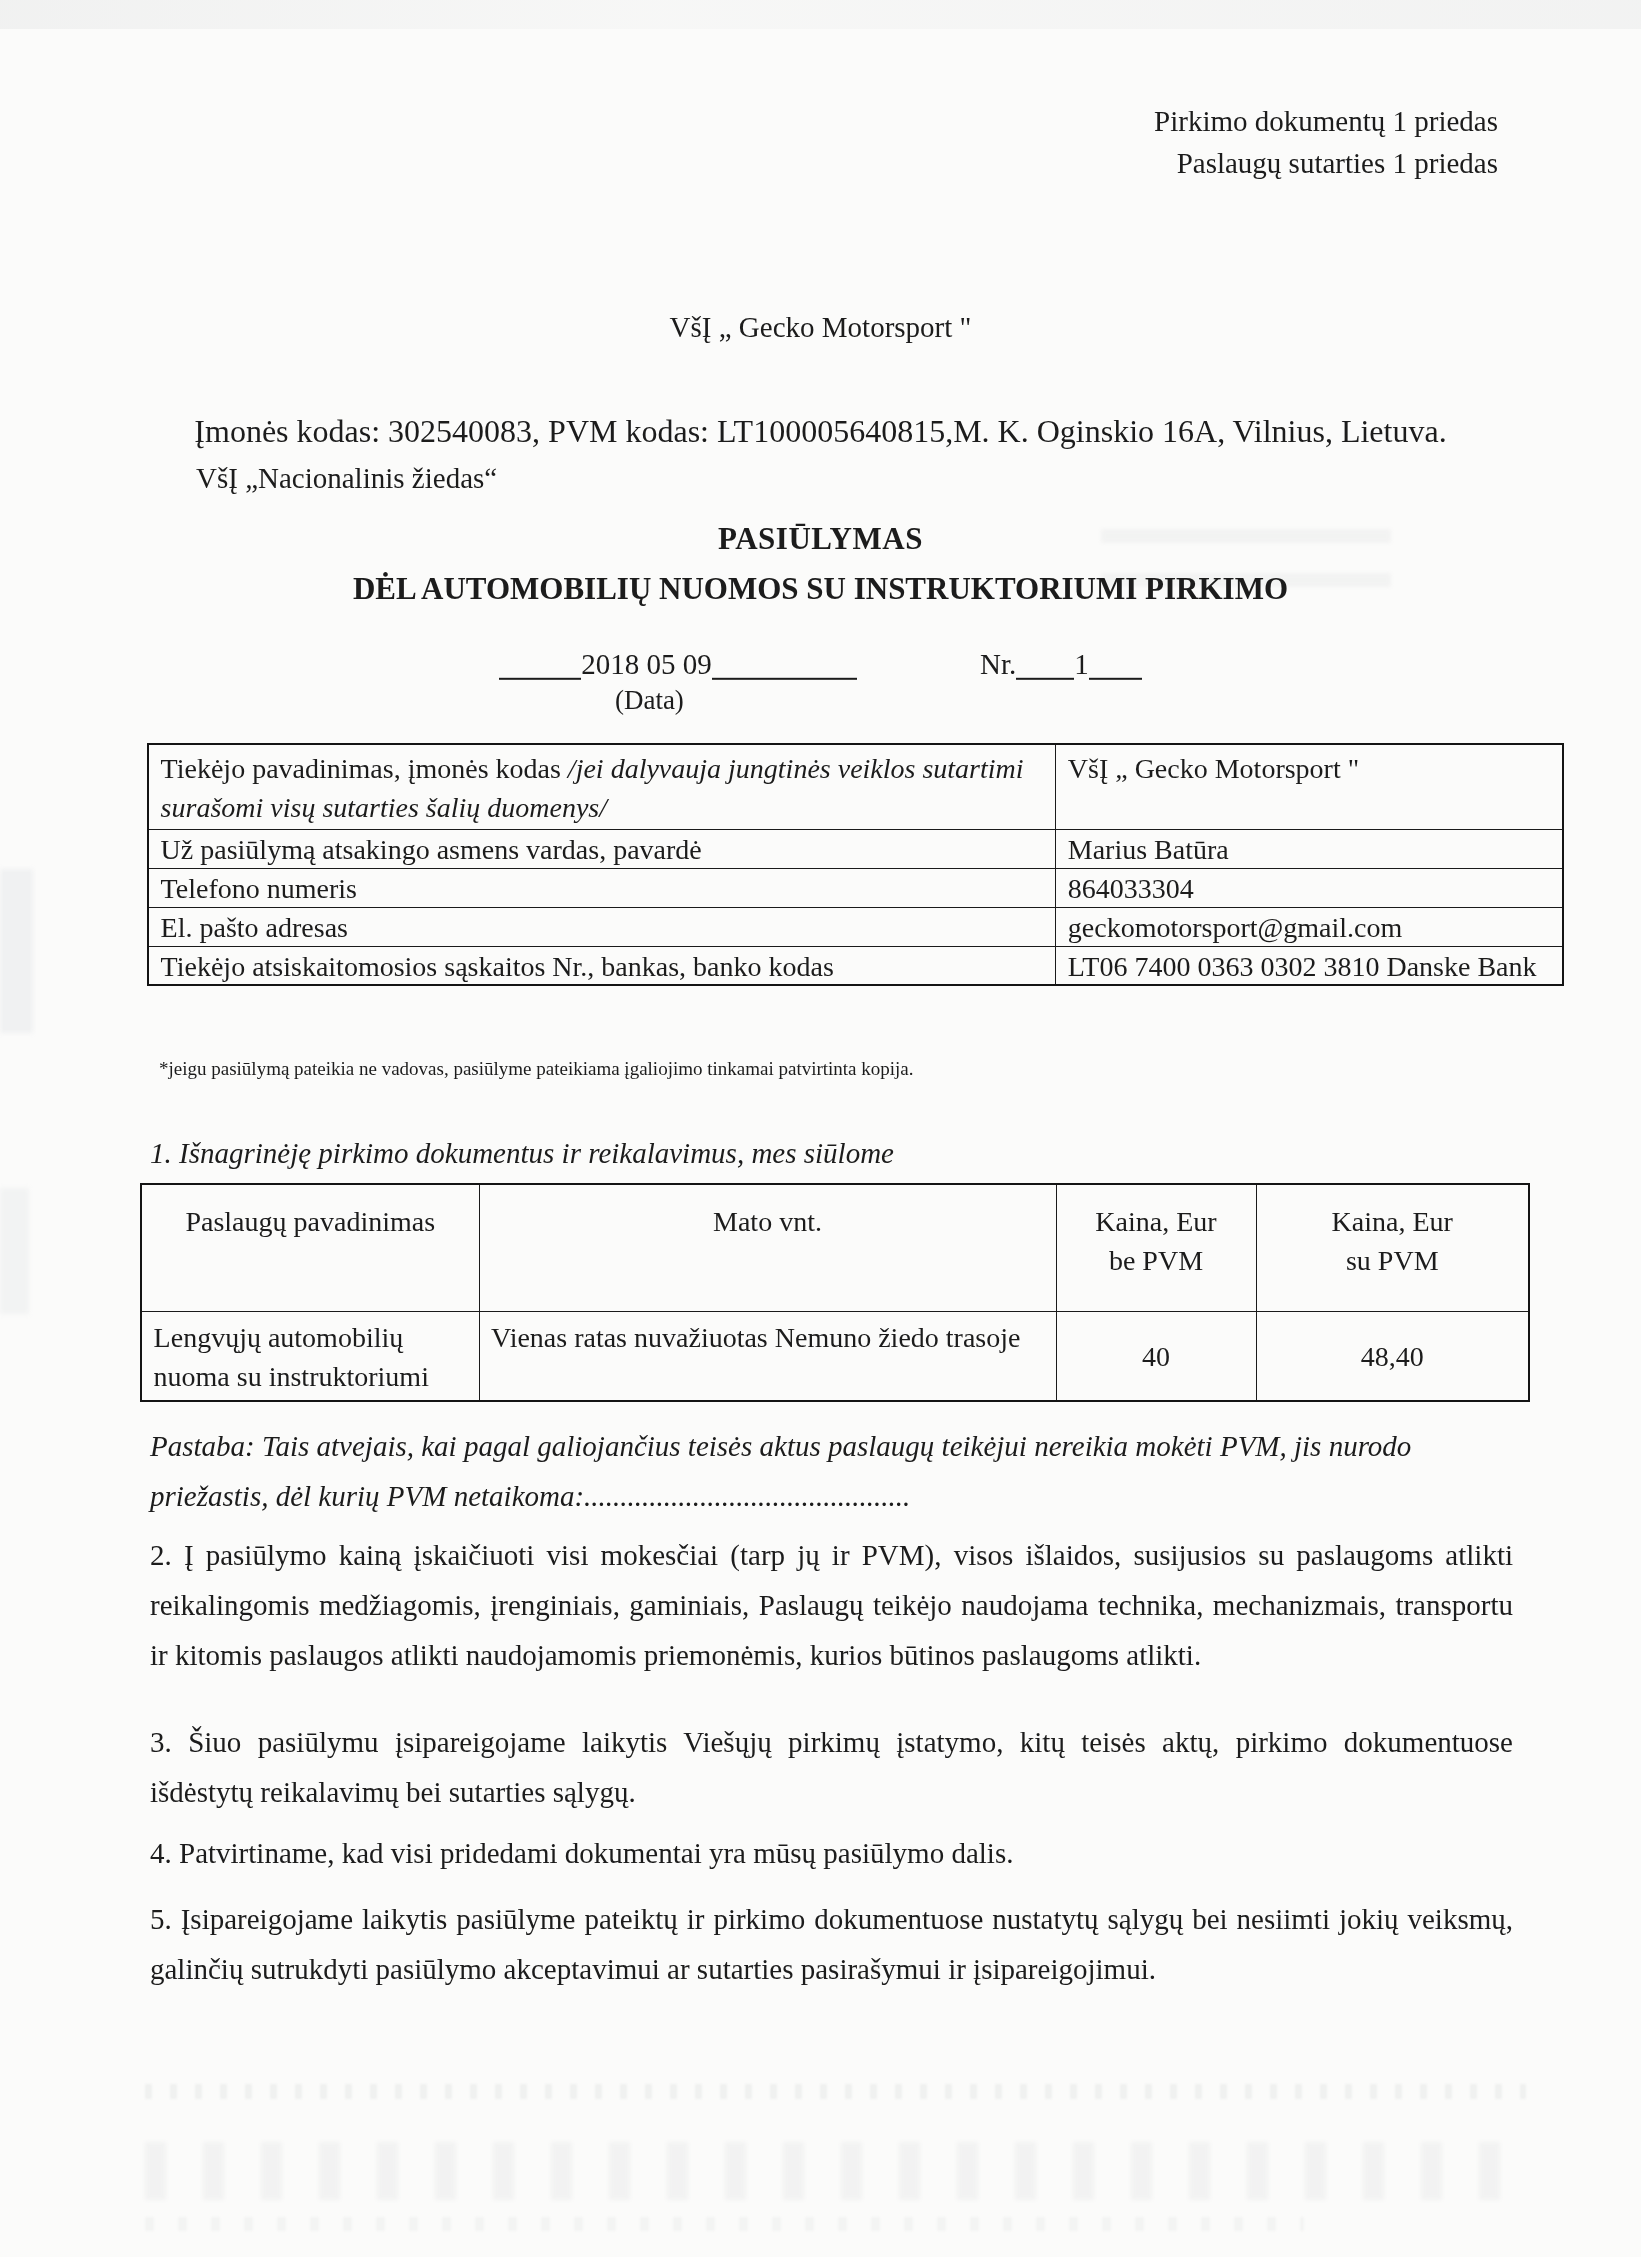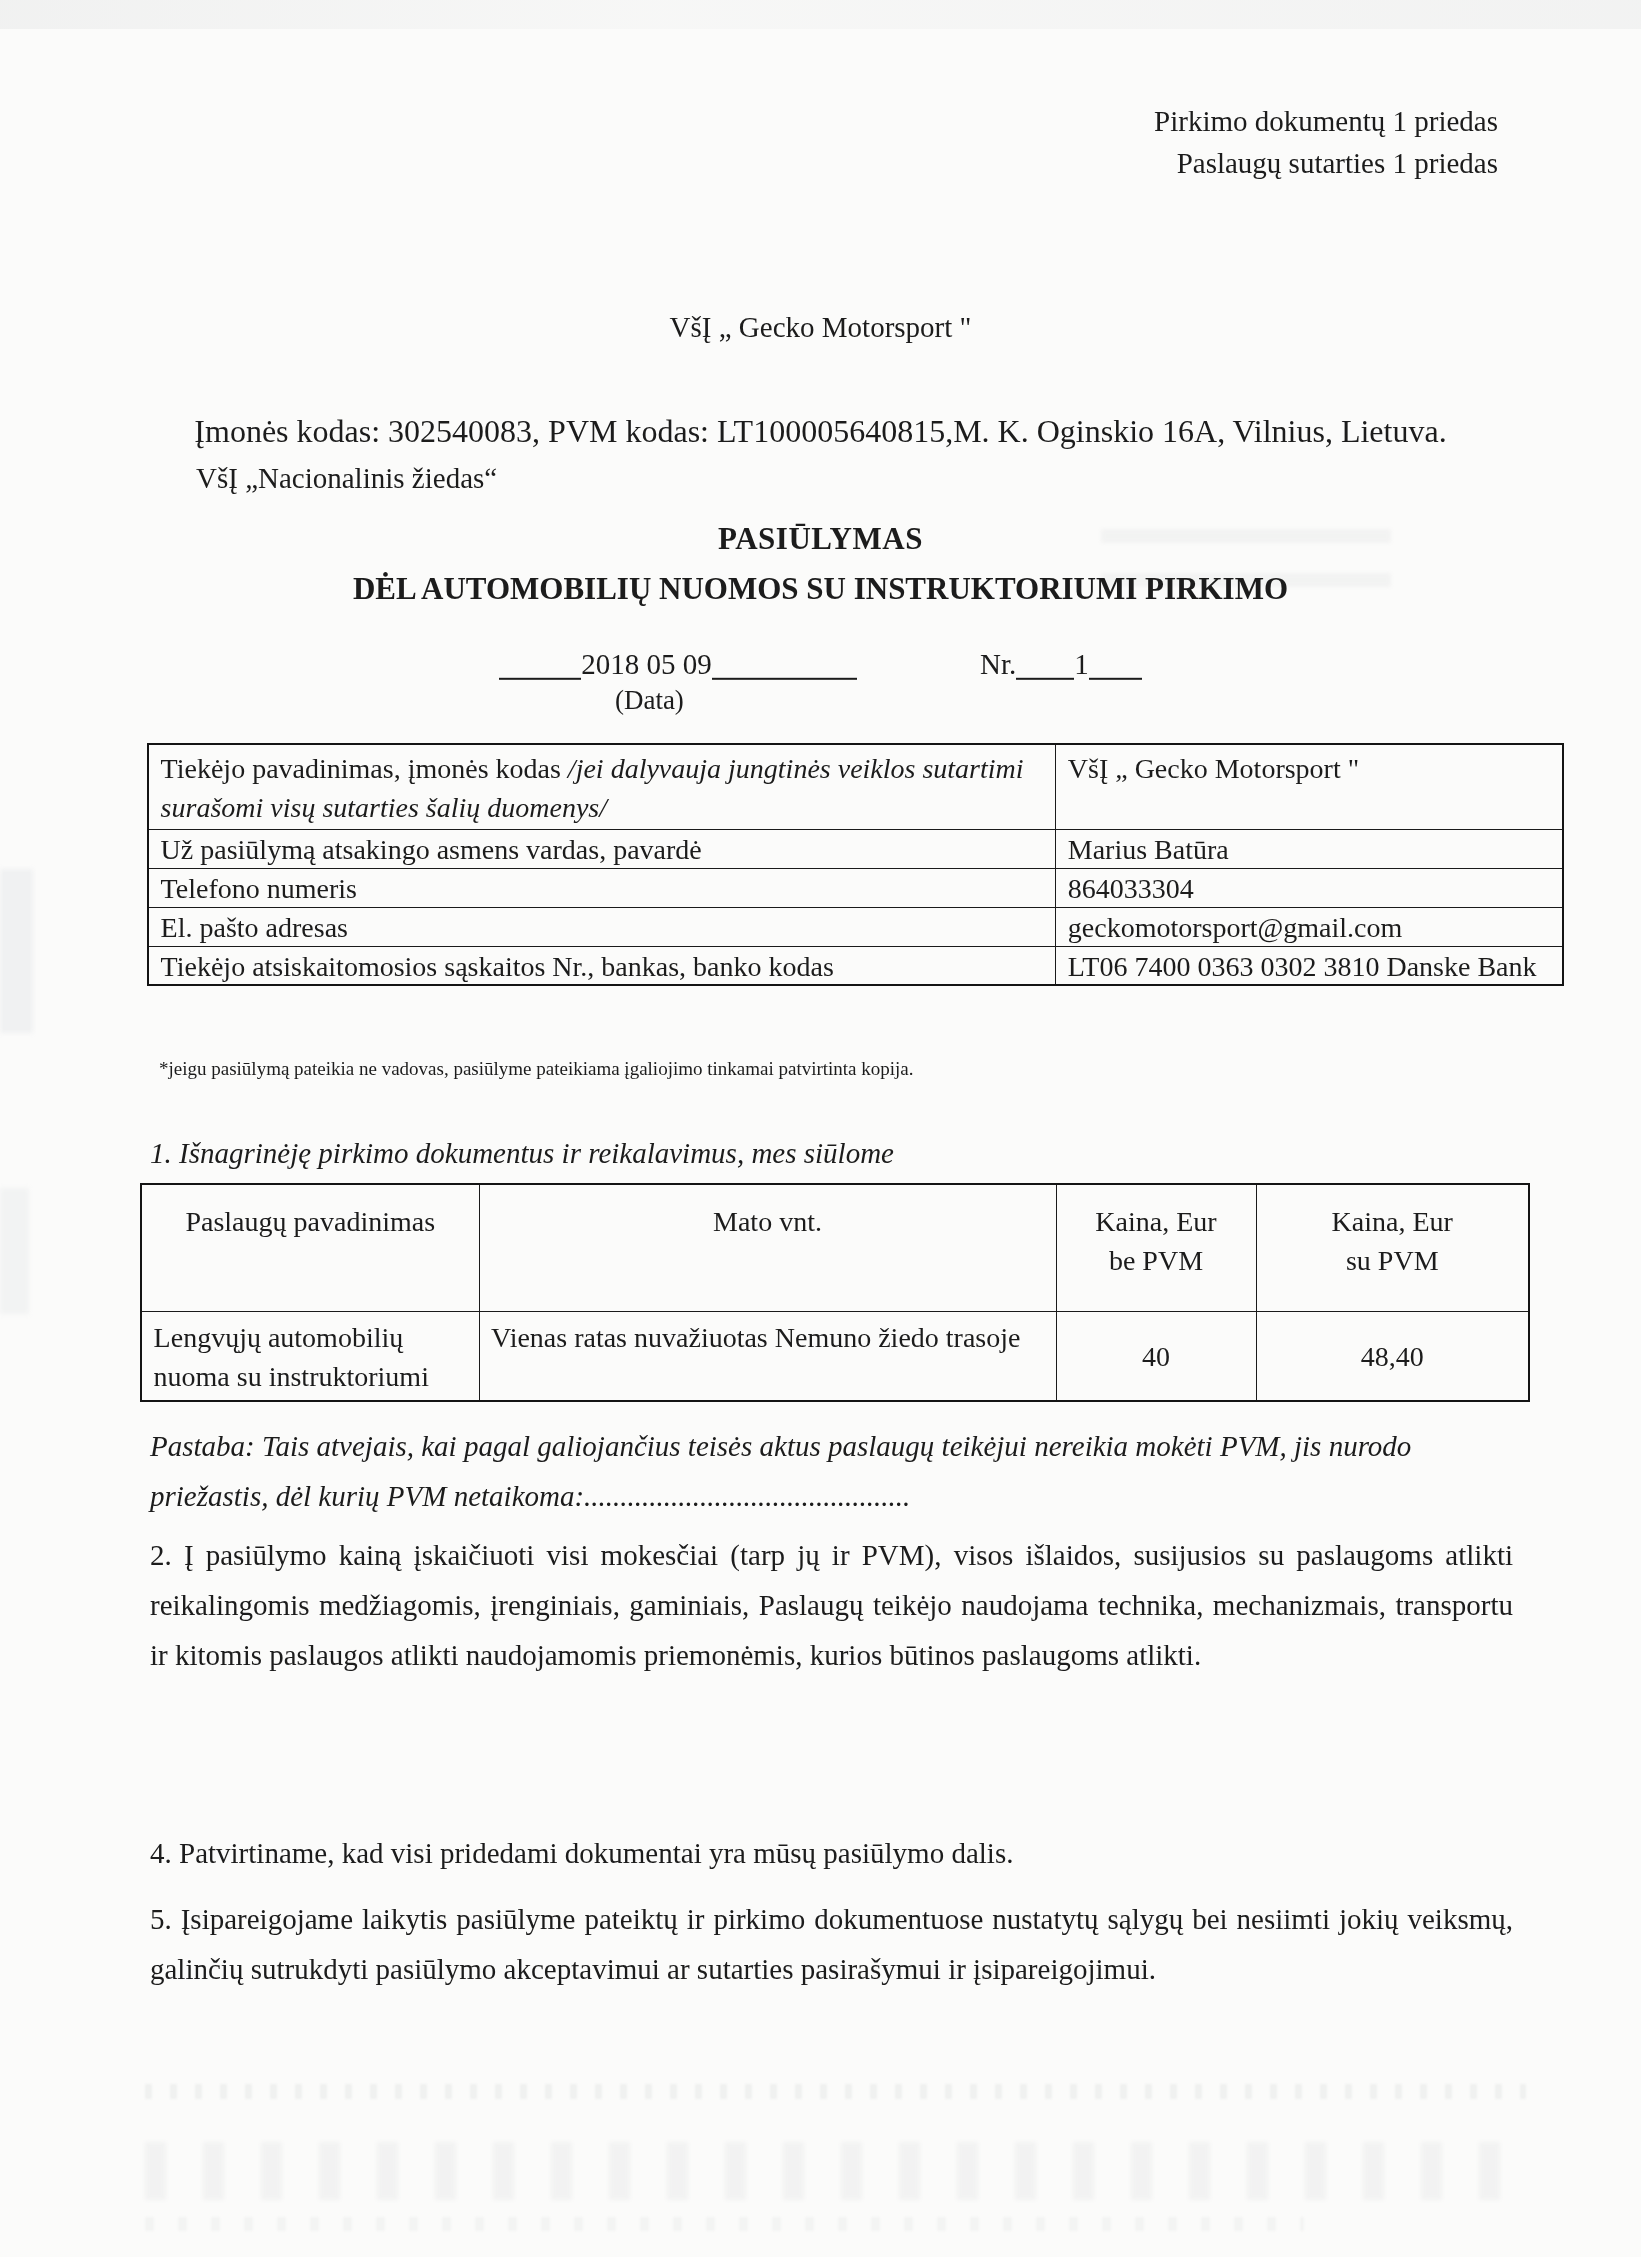--- a/index.html
+++ b/index.html
@@ -163,17 +163,18 @@
         <td class="unit">Vienas ratas nuvažiuotas Nemuno žiedo trasoje</td>
         <td class="price">40</td>
         <td class="price">48,40</td>
       </tr>
     </tbody>
   </table>
 
   <div class="abs pastaba">Pastaba: Tais atvejais, kai pagal galiojančius teisės aktus paslaugų teikėjui nereikia mokėti PVM, jis nurodo priežastis, dėl kurių PVM netaikoma:.............................................</div>
 
   <div class="abs para p2">2. Į pasiūlymo kainą įskaičiuoti visi mokesčiai (tarp jų ir PVM), visos išlaidos, susijusios su paslaugoms atlikti reikalingomis medžiagomis, įrenginiais, gaminiais, Paslaugų teikėjo naudojama technika, mechanizmais, transportu ir kitomis paslaugos atlikti naudojamomis priemonėmis, kurios būtinos paslaugoms atlikti.</div>
+  <div class="abs para p3">3. Šiuo pasiūlymu įsipareigojame laikytis Viešųjų pirkimų įstatymo, kitų teisės aktų, pirkimo dokumentuose išdėstytų reikalavimų bei sutarties sąlygų.</div>
   <div class="abs para p4">4. Patvirtiname, kad visi pridedami dokumentai yra mūsų pasiūlymo dalis.</div>
   <div class="abs para p5">5. Įsipareigojame laikytis pasiūlyme pateiktų ir pirkimo dokumentuose nustatytų sąlygų bei nesiimti jokių veiksmų, galinčių sutrukdyti pasiūlymo akceptavimui ar sutarties pasirašymui ir įsipareigojimui.</div>
 
 </div>
 
 
 </body></html>

